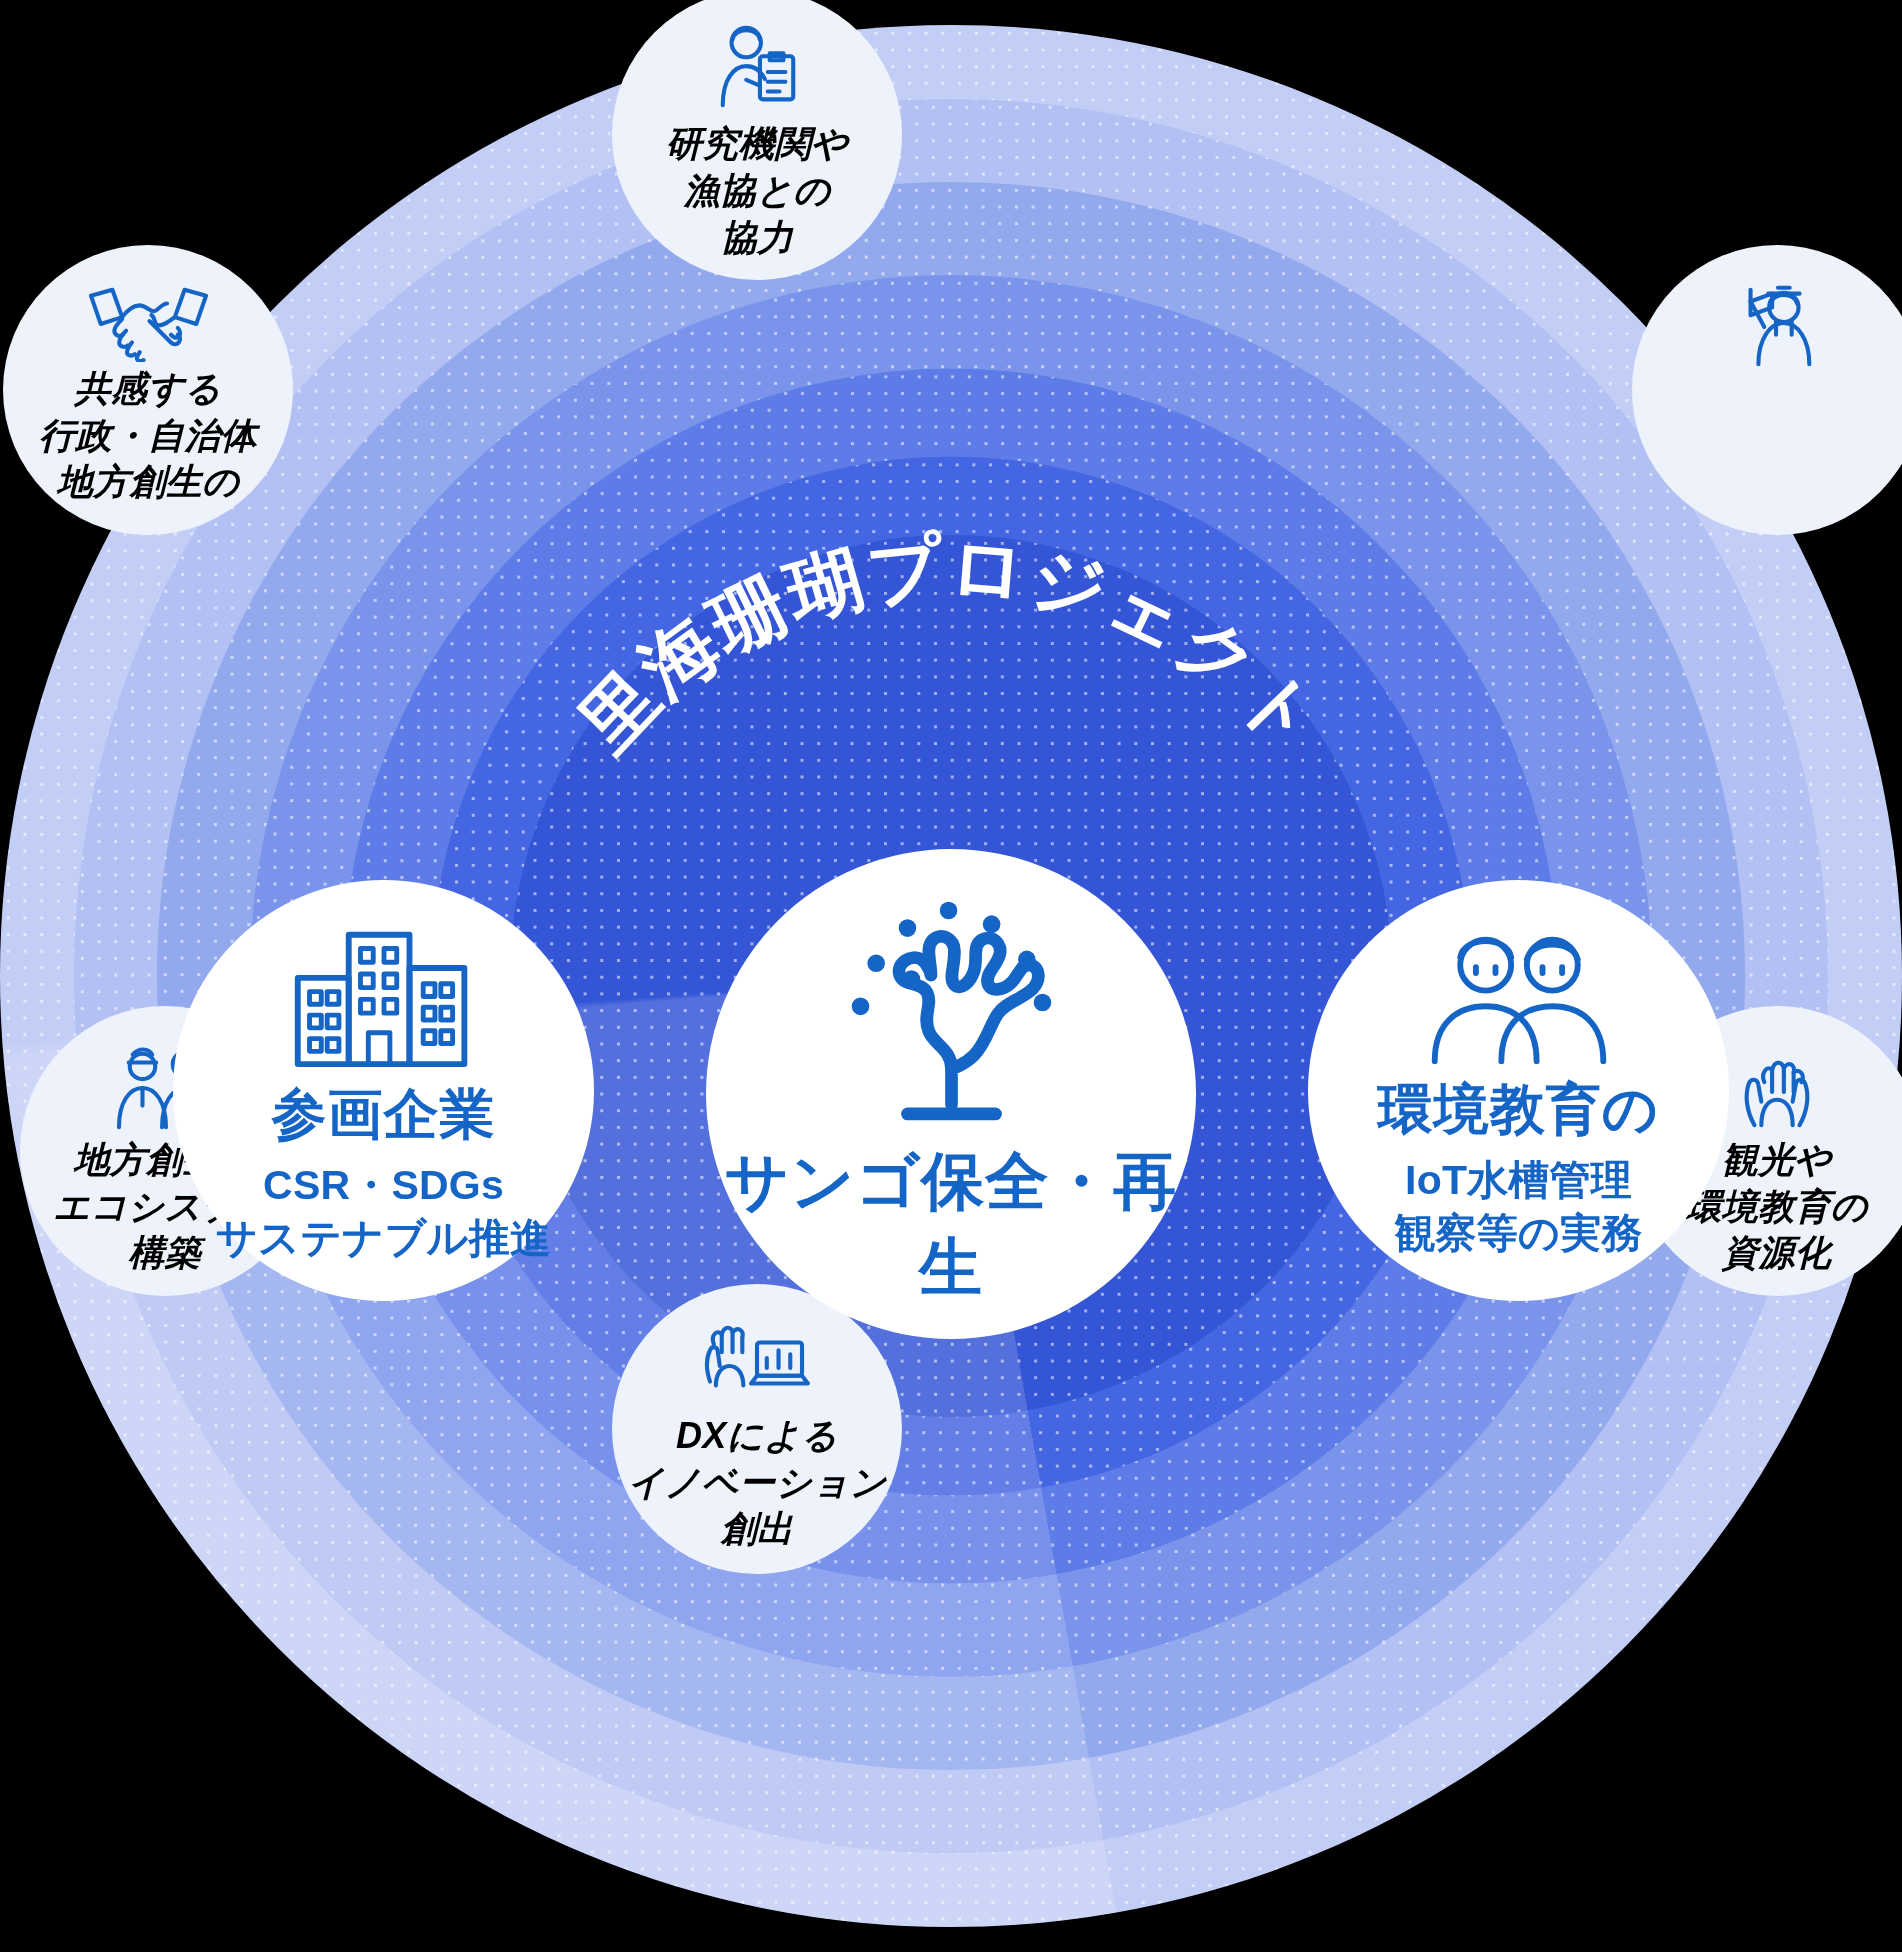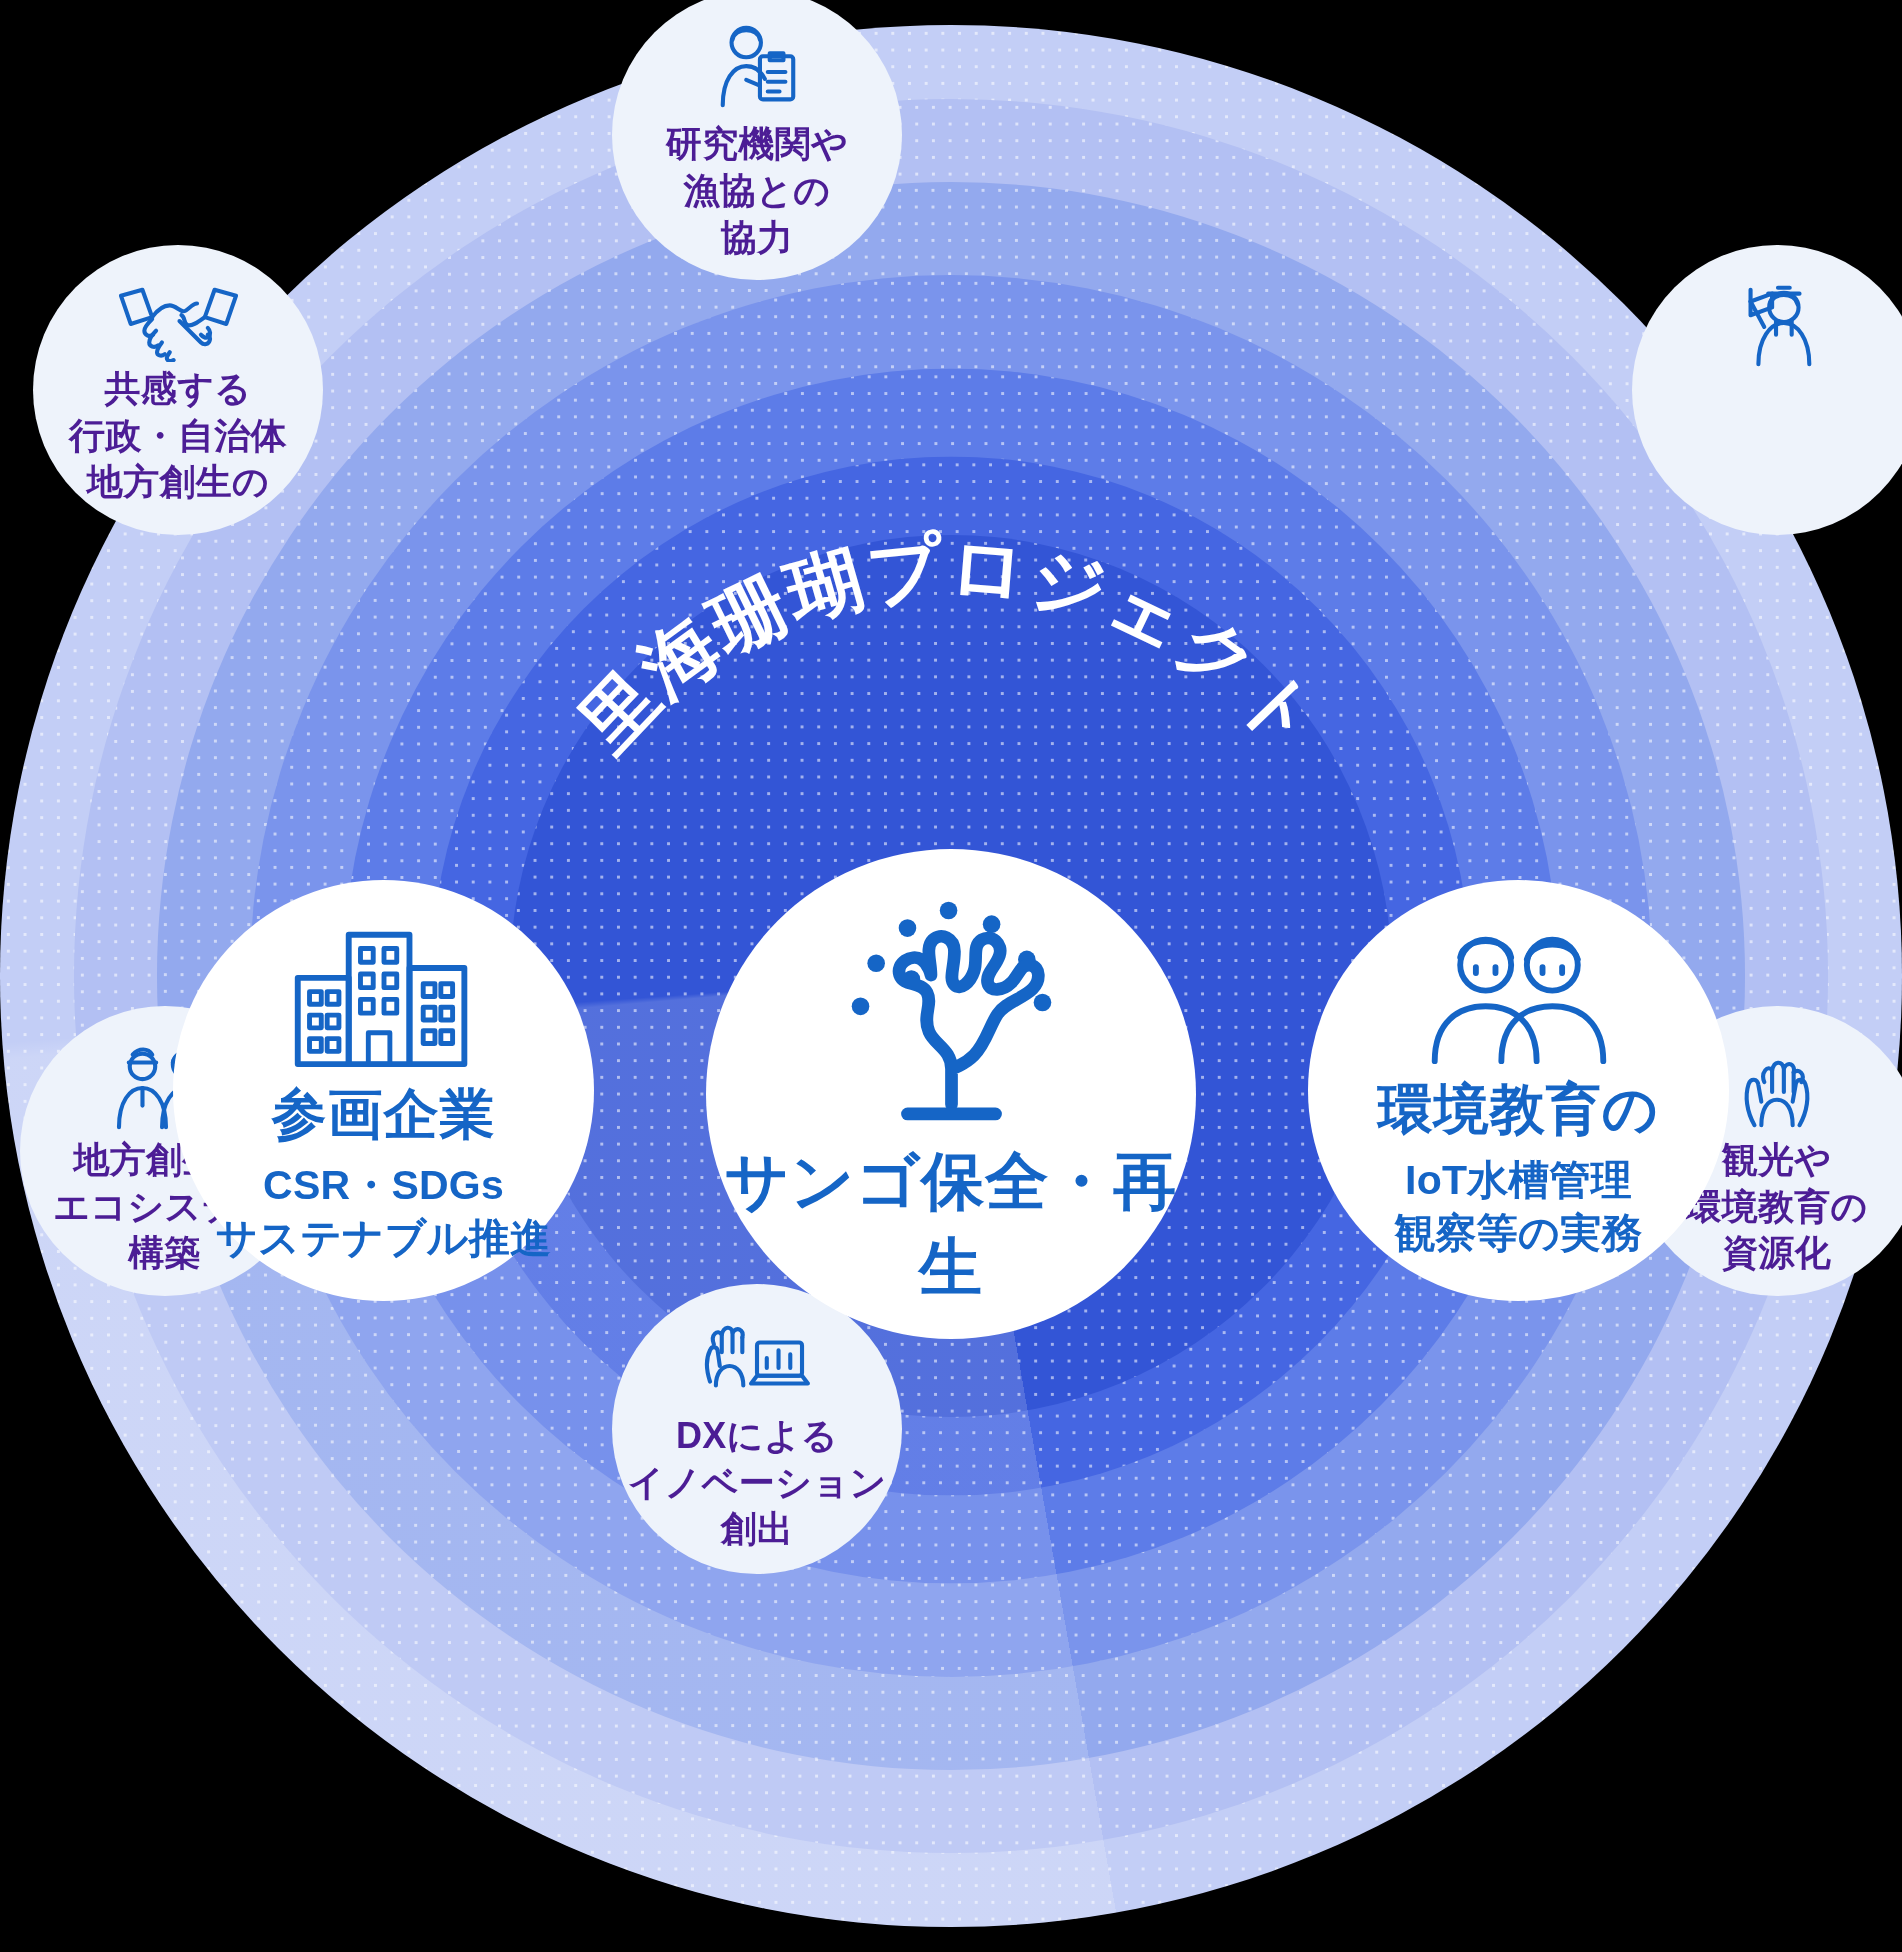--- a/index.html
+++ b/index.html
@@ -12,22 +12,22 @@
         transform:translate(-50%,-50%);}
   .dots{background-image:radial-gradient(rgba(255,255,255,.55) 1.6px, transparent 1.7px);
         background-size:16.7px 16.7px;}
 
   
   .badge{position:absolute;border-radius:50%;
          background:#eef3fb;
          display:flex;flex-direction:column;align-items:center;
          justify-content:flex-start;text-align:center;box-sizing:border-box;}
   .badge .ic{margin-top:3.9px;}
-  .badge .tx{color:#4c1d95;font-weight:700;line-height:1.30;font-size:36px;
-             letter-spacing:0.3px;}
+  .badge .tx{color:#000000;font-weight:700;line-height:1.30;font-size:36px;
+             letter-spacing:0.3px;font-style:italic;}
 
   
   .lobe{position:absolute;border-radius:50%;background:#fff;
         display:flex;flex-direction:column;align-items:center;
         justify-content:center;text-align:center;box-sizing:border-box;}
   .lobe .hd{color:#1565c6;font-weight:700;font-size:55px;letter-spacing:1px;}
   .lobe .sb{color:#1565c6;font-weight:700;font-size:41px;line-height:1.28;
             margin-top:7.8px;letter-spacing:0.2px;}
 
   #centerLobe{width:490px;height:490px;left:50%;top:849px;
@@ -261,21 +261,21 @@
         </g>
       </svg>
     </span>
     <span class="tx">
       <span>地方創生の</span><br>
       <span>エコシステム</span><br>
       <span>構築</span>
     </span>
   </div>
 
-  <div class="badge" style="width:290px;height:290px;left:33px;top:245px;padding-top:33px;">
+  <div class="badge" style="width:290px;height:290px;left:3px;top:245px;padding-top:33px;">
     <span class="ic">
       <svg width="123" height="80" viewBox="0 0 126 82">
         <g fill="none" stroke="#1565c6" stroke-width="4.2" stroke-linecap="round" stroke-linejoin="round">
           <path d="M4 14 l22 -6 l10 28 l-22 7z"></path>
           <path d="M122 14 l-22 -6 l-10 28 l22 7z"></path>
           <path d="M36 36 c6 -8 12 -12 18 -12 c6 0 10 6 14 6 c5 0 8 -8 14 -8"></path>
           <path d="M90 36 c-8 6 -14 10 -18 8 c-4 -2 -2 -8 -6 -10"></path>
           <path d="M36 38 c-4 4 -8 8 -8 12 c0 4 5 7 9 4"></path>
           <path d="M40 50 c-4 4 -7 8 -7 12 c0 4 5 6 9 3"></path>
           <path d="M46 62 c-3 4 -5 7 -5 10 c0 3 4 5 8 2"></path>

